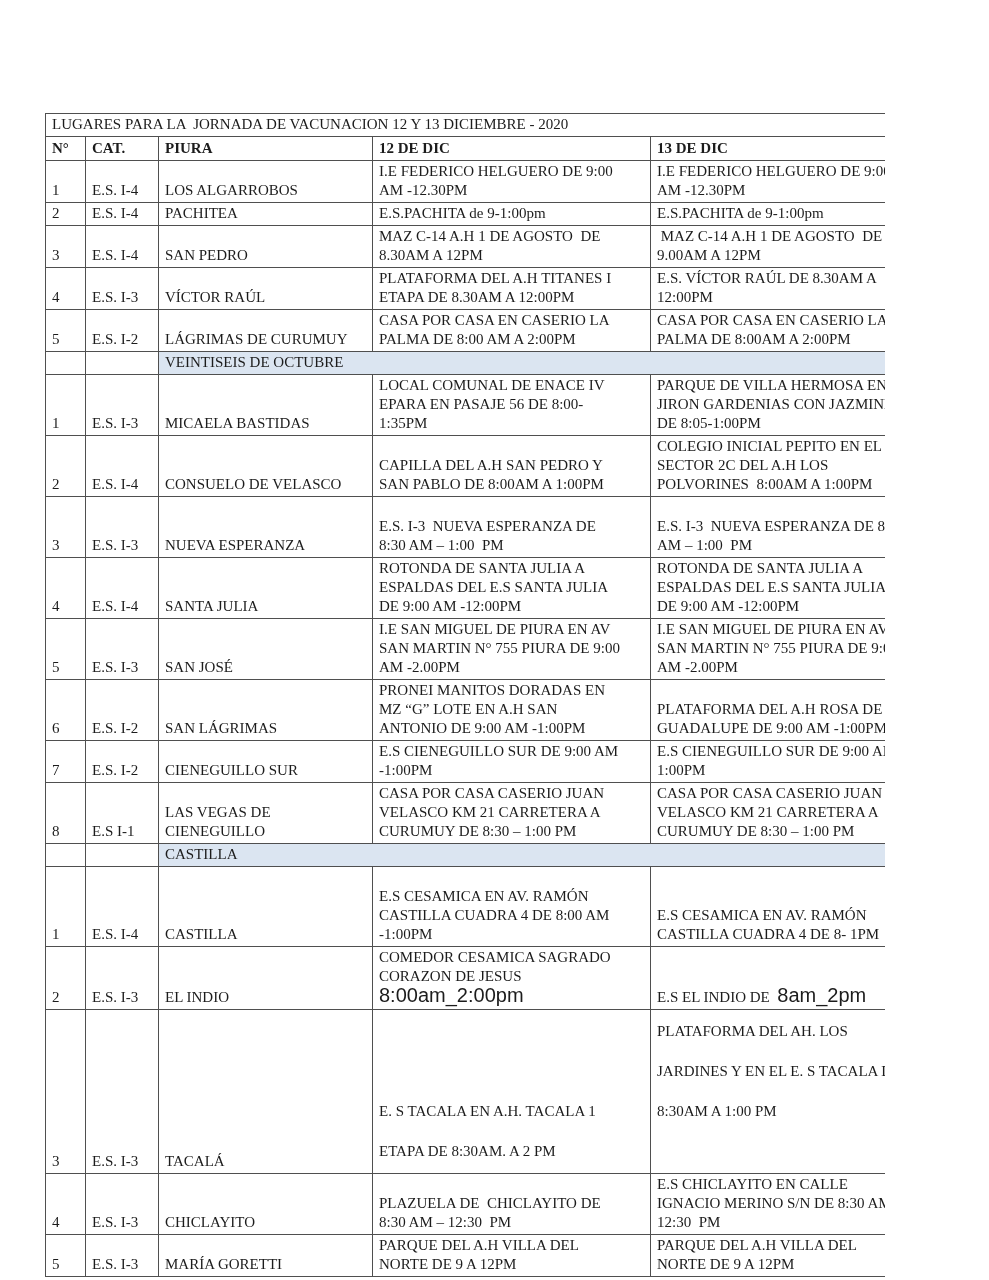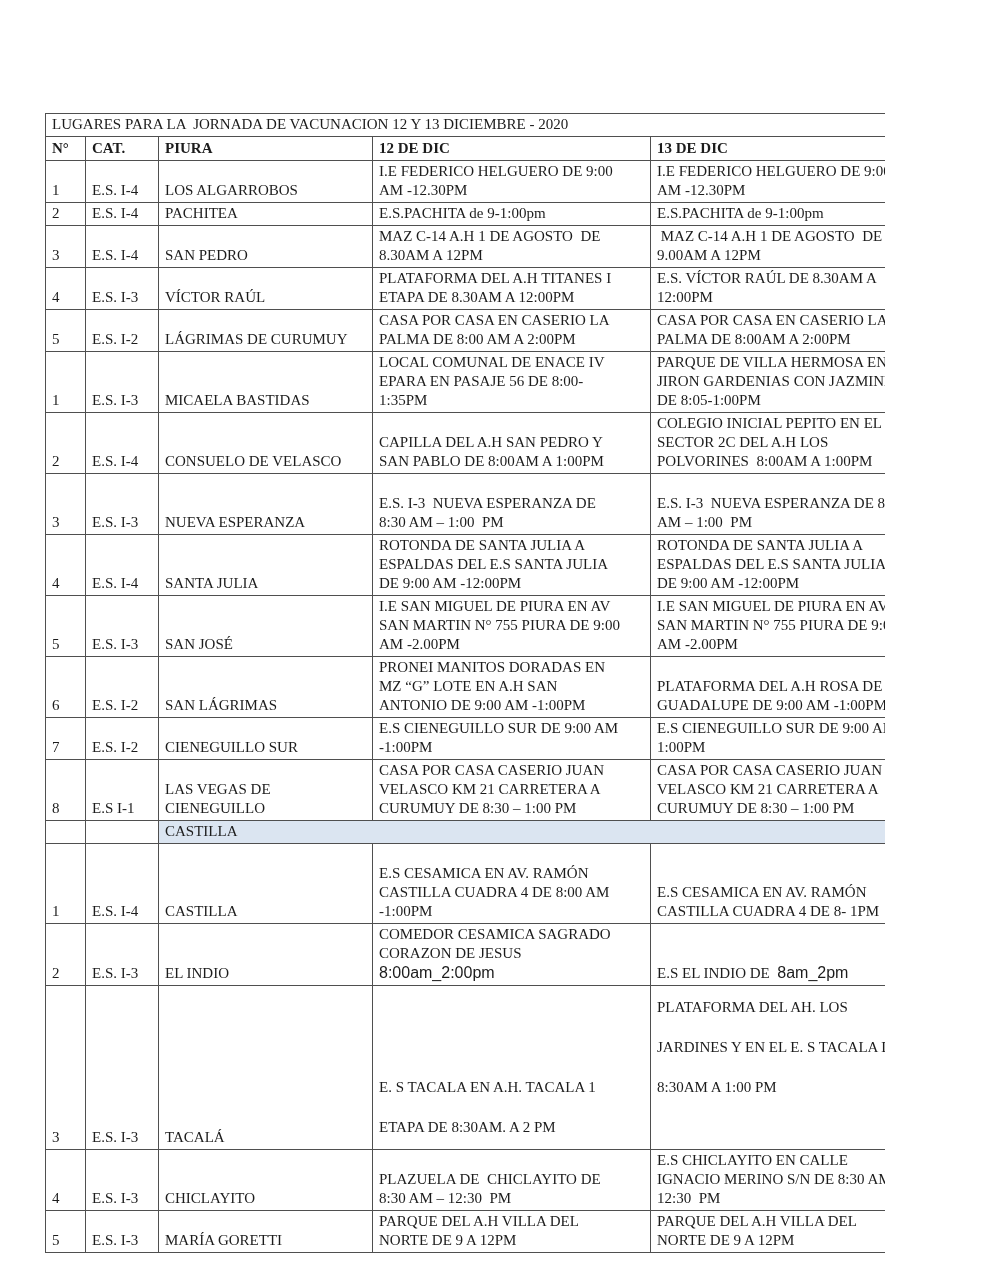--- a/index.html
+++ b/index.html
@@ -25,21 +25,21 @@
   td.title-cell {
     text-align:center; font-weight:bold; font-size:16.5px;
     padding:6px 4px 5px 4px; line-height:20px; vertical-align:middle;
   }
   tr.head th { font-weight:bold; vertical-align:middle; padding:2px 5px 2px 6px; }
   th.c { text-align:center; }
   td.num-cell { vertical-align:top; }
   td.band-cell { background:#dbe5f1; font-weight:bold; padding-left:7px; }
   td.spacer-cell { padding:0; }
   tr.spaced td.venue-cell { line-height:40px; }
-  .sans { font-family:"Liberation Sans","DejaVu Sans",sans-serif; font-size:16px; }
+  .sans { font-family:"Liberation Sans","DejaVu Sans",sans-serif; font-size:20px; }
 </style>
 </head>
 <body>
 
 <div class="page">
   <table class="vac">
     <colgroup>
       <col style="width:40px">
         <col style="width:73px">
         <col style="width:214px">
@@ -103,20 +103,25 @@
           <td class="num-cell">5</td>
           <td>E.S. I-2</td>
           <td>LÁGRIMAS DE CURUMUY</td>
           <td class="venue-cell">CASA POR CASA EN CASERIO LA
 PALMA DE 8:00 AM A 2:00PM</td>
           <td class="venue-cell">CASA POR CASA EN CASERIO LA
 PALMA DE 8:00AM A 2:00PM</td>
           <td class="spacer-cell"></td>
         </tr>
         <tr>
+          <td class="num-cell"></td>
+          <td></td>
+          <td class="band-cell" colspan="4">VEINTISEIS DE OCTUBRE</td>
+        </tr>
+        <tr>
           <td class="num-cell">1</td>
           <td>E.S. I-3</td>
           <td>MICAELA BASTIDAS</td>
           <td class="venue-cell">LOCAL COMUNAL DE ENACE IV
 EPARA EN PASAJE 56 DE 8:00-
 1:35PM</td>
           <td class="venue-cell">PARQUE DE VILLA HERMOSA EN
 JIRON GARDENIAS CON JAZMINES
 DE 8:05-1:00PM</td>
           <td class="spacer-cell"></td>

